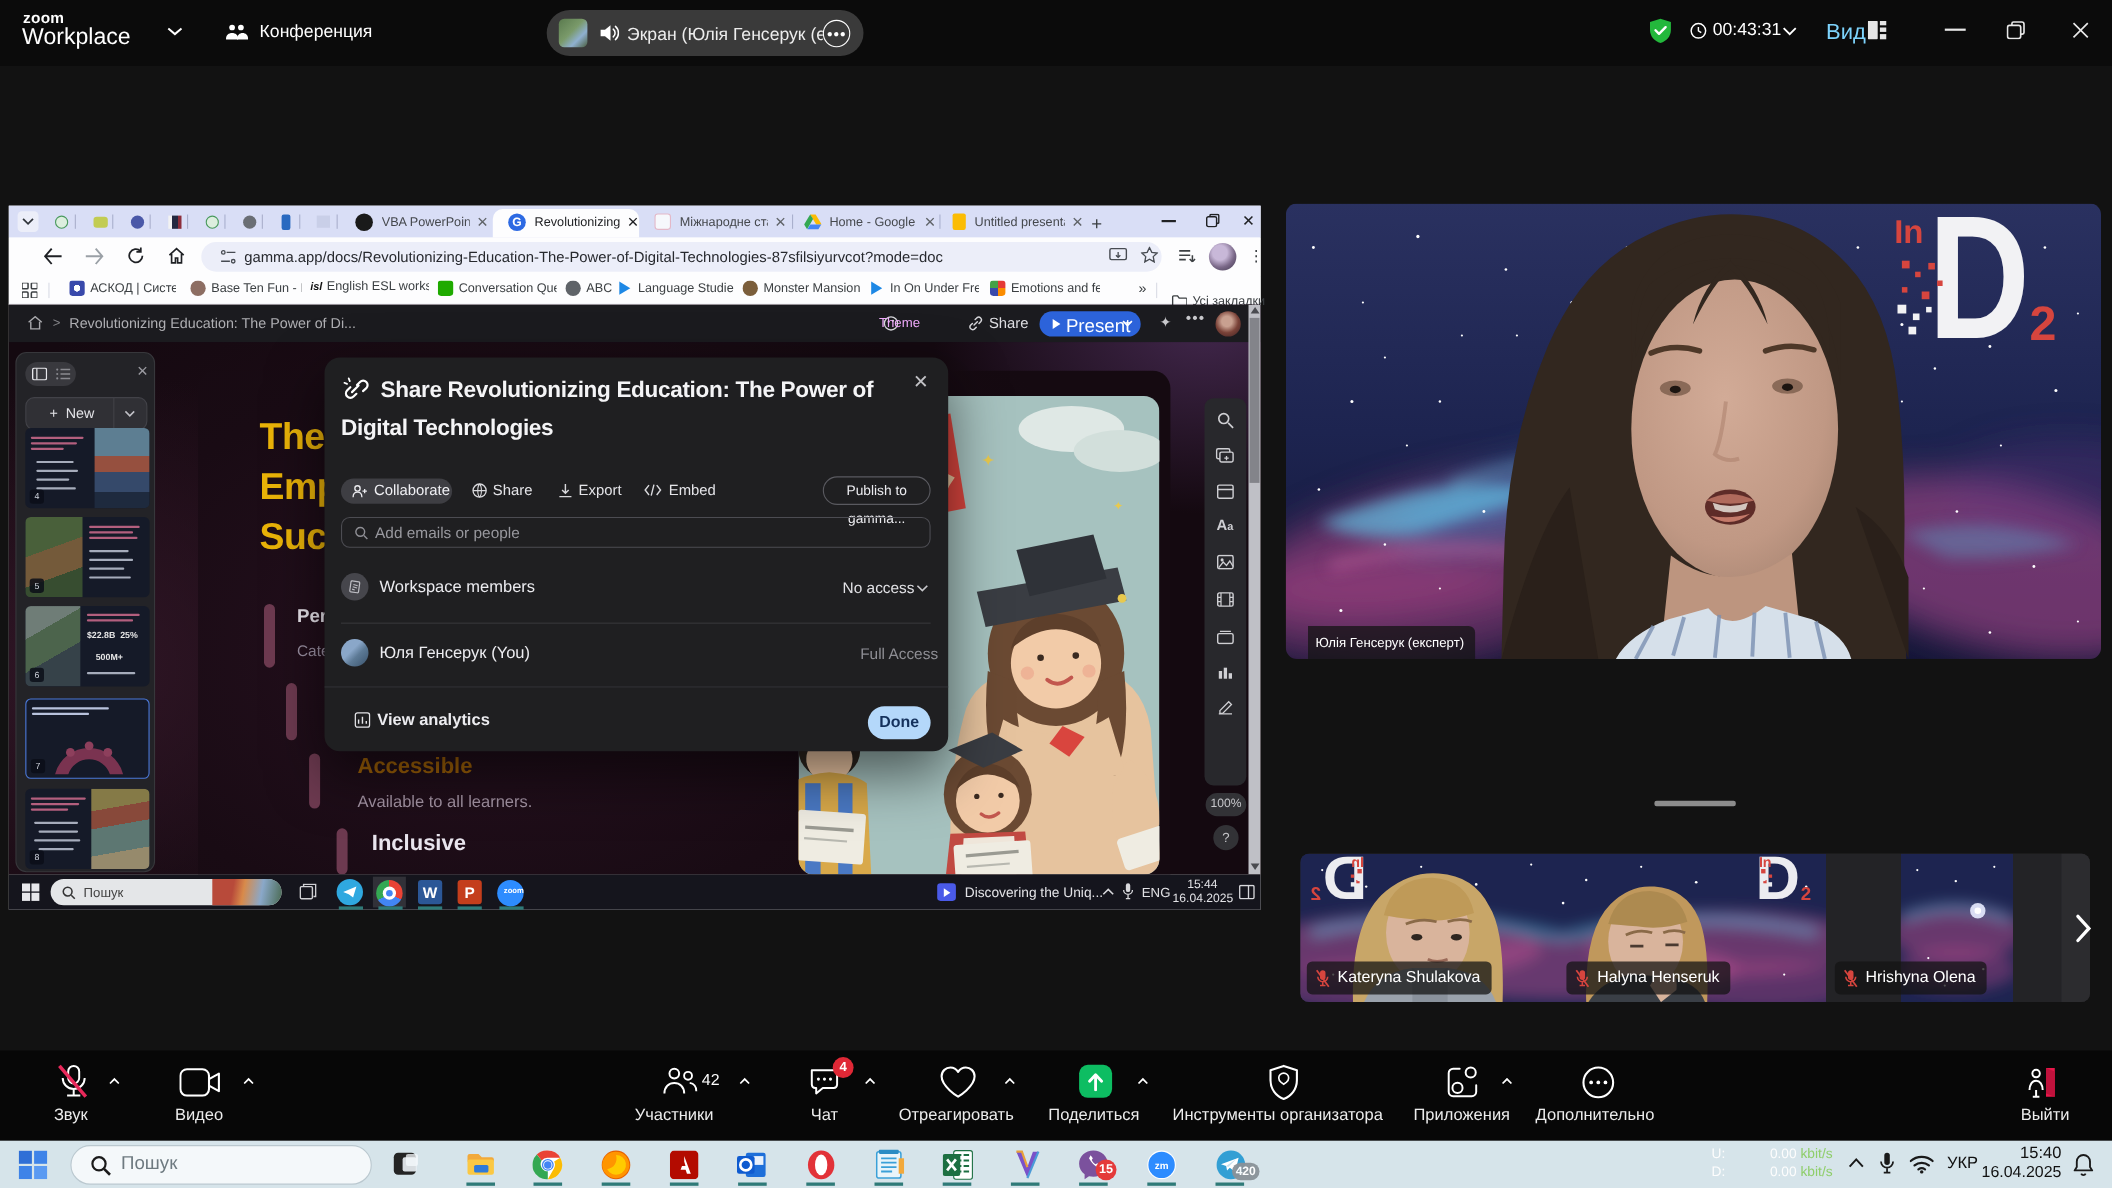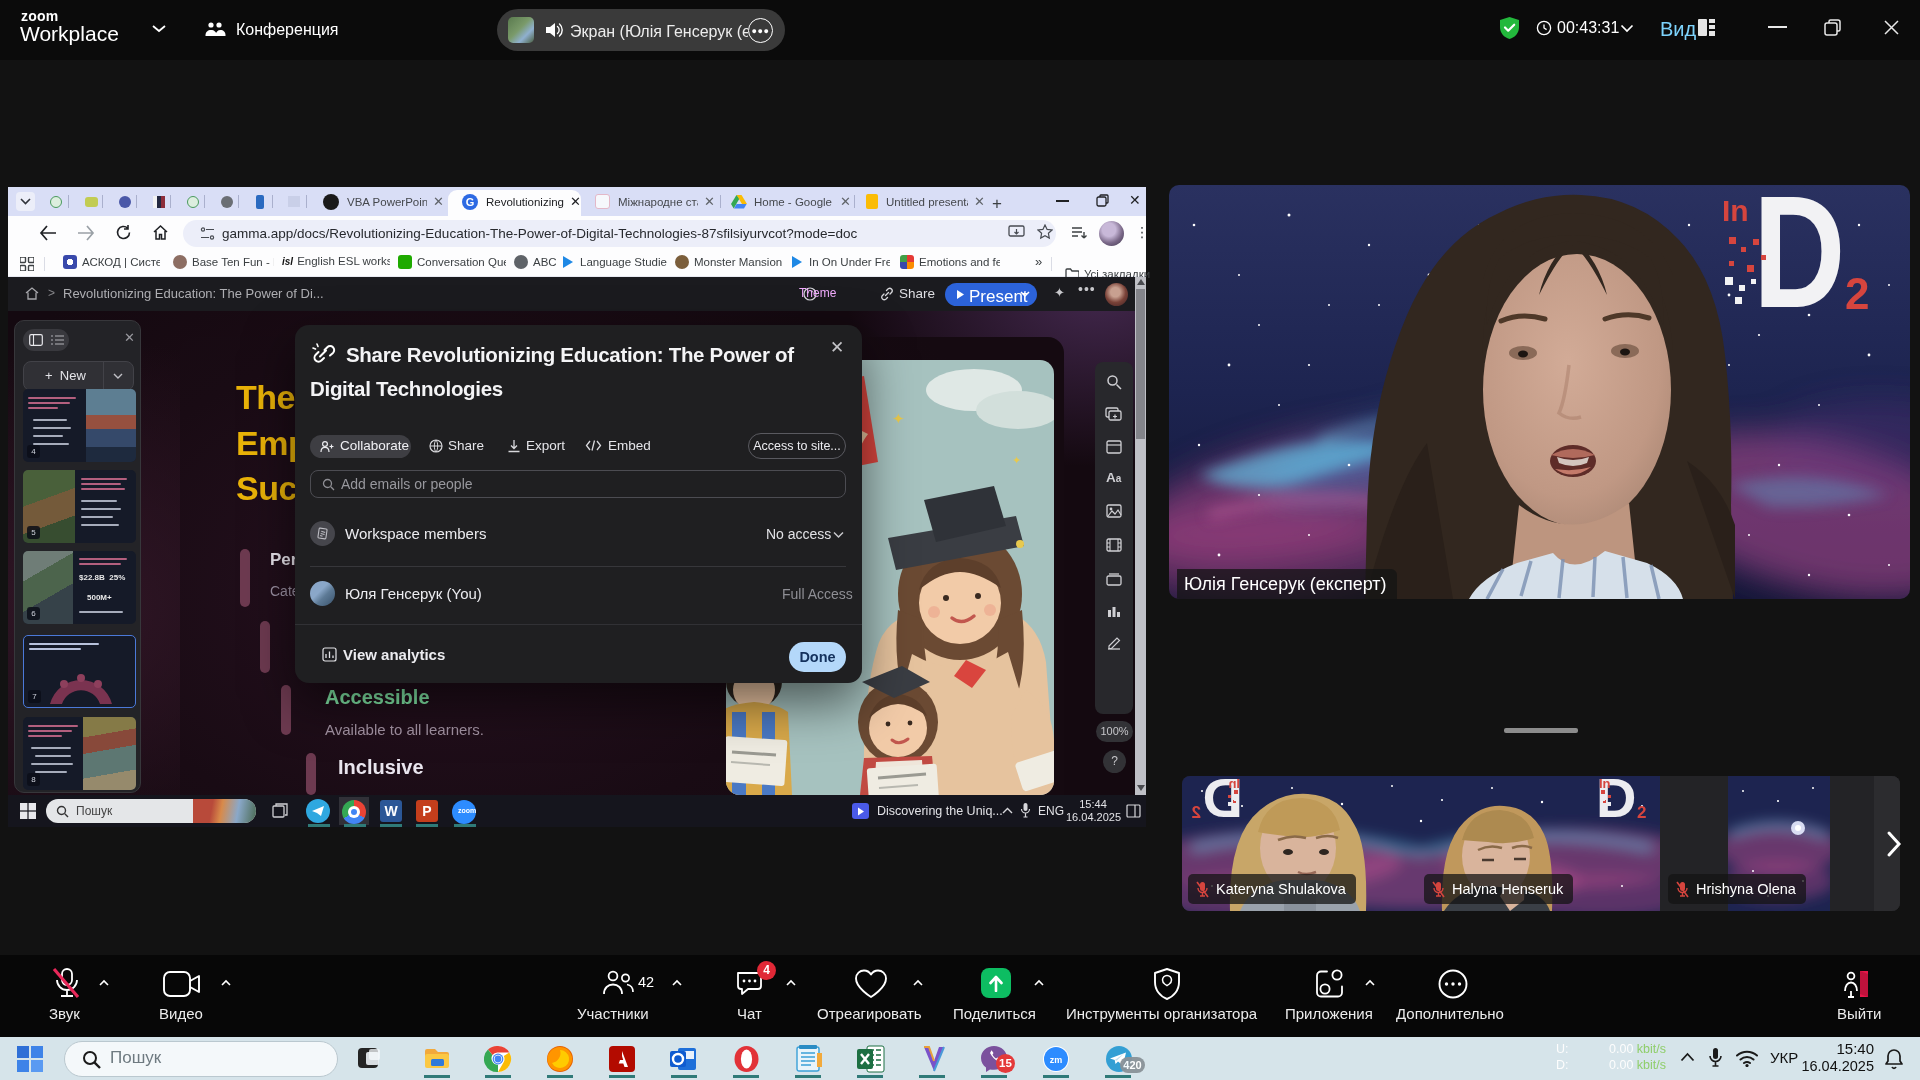--- a/index.html
+++ b/index.html
@@ -244,21 +244,21 @@
     <div class="a" style="left:1097px;top:6px;width:23px;height:23px;border-radius:50%;background:radial-gradient(circle at 45% 40%,#c8a090 0 25%,#7a4238 55%,#3a1f22)"></div>
   </div>
 
   <div class="a" style="left:228px;top:98px;font-size:34px;font-weight:700;color:#eab308;line-height:45.5px;letter-spacing:-.5px">The<br>Emp<br>Suc</div>
   <div class="a" style="left:262px;top:273px;font-size:17px;font-weight:700;color:#ece8f0">Per</div>
   <div class="a" style="left:262px;top:306px;font-size:14px;color:#9d93a5">Cate</div>
   <div class="pill" style="left:232px;top:272px;height:58px"></div>
   <div class="pill" style="left:252px;top:344px;height:52px"></div>
   <div class="pill" style="left:273px;top:408px;height:50px"></div>
   <div class="pill" style="left:298px;top:476px;height:42px"></div>
-  <div class="a" style="left:317px;top:409px;font-size:20px;font-weight:700;color:#86efac">Accessible</div>
+  <div class="a" style="left:317px;top:409px;font-size:20px;font-weight:700;color:#a16207">Accessible</div>
   <div class="a" style="left:317px;top:444px;font-size:15px;color:#a393a3">Available to all learners.</div>
   <div class="a" style="left:330px;top:479px;font-size:20px;font-weight:700;color:#e9e5ee">Inclusive</div>
 
   <svg class="a" style="left:718px;top:83px" width="328" height="435" viewBox="0 0 328 435">
         <defs>
           <clipPath id="icard">
             <rect x="0" y="0" width="328" height="435" rx="14"></rect>
           </clipPath>
         </defs>
     <g clip-path="url(#icard)">
@@ -463,21 +463,21 @@
       </svg>
   <div class="a" style="left:153px;top:113px;color:#e4e4e8;font-size:13.5px">Share</div>
   <svg class="a" style="left:212px;top:114px" width="14" height="14" viewBox="0 0 14 14">
         <path d="M7 1v8M4 6.5L7 9.5l3-3M1.5 12.5h11" stroke="#d8d8dc" stroke-width="1.3" fill="none"></path>
       </svg>
   <div class="a" style="left:231px;top:113px;color:#e4e4e8;font-size:13.5px">Export</div>
   <svg class="a" style="left:290px;top:114px" width="17" height="13" viewBox="0 0 17 13">
         <path d="M5 2L1.5 6.5 5 11M12 2l3.5 4.5L12 11M9.5 1.5l-2.5 10" stroke="#d8d8dc" stroke-width="1.3" fill="none"></path>
       </svg>
   <div class="a" style="left:313px;top:113px;color:#e4e4e8;font-size:13.5px">Embed</div>
-  <div class="a" style="left:453px;top:108px;width:98px;height:26px;border-radius:13px;border:1px solid #5a5a60;color:#ececf0;font-size:12.5px;text-align:center;line-height:25px">Access to site...</div>
+  <div class="a" style="left:453px;top:108px;width:98px;height:26px;border-radius:13px;border:1px solid #5a5a60;color:#ececf0;font-size:12.5px;text-align:center;line-height:25px">Publish to gamma...</div>
 
   <div class="a" style="left:15px;top:145px;width:536px;height:28px;border-radius:8px;border:1px solid #4c4c52"></div>
   <svg class="a" style="left:27px;top:153px" width="13" height="13" viewBox="0 0 13 13">
         <circle cx="5.5" cy="5.5" r="4" stroke="#8e8e94" stroke-width="1.3" fill="none"></circle>
         <path d="M8.8 8.8L12 12" stroke="#8e8e94" stroke-width="1.3"></path>
       </svg>
   <div class="a" style="left:46px;top:151px;color:#98989e;font-size:14px">Add emails or people</div>
 
   <div class="a" style="left:15px;top:196px;width:25px;height:25px;border-radius:50%;background:#46464c"></div>
   <svg class="a" style="left:21px;top:202px" width="13" height="13" viewBox="0 0 13 13">
@@ -677,21 +677,21 @@
             <rect x="592" y="70" width="5" height="5"></rect>
           </g>
     <g fill="#f2f2f4">
             <rect x="556" y="92" width="8" height="8"></rect>
             <rect x="570" y="100" width="6" height="6"></rect>
             <rect x="582" y="94" width="5" height="5"></rect>
             <rect x="566" y="112" width="7" height="7"></rect>
           </g>
   </g>
 </svg>
-<div class="nametag" style="left:8px;bottom:0;border-radius:0 6px 0 0;font-size:18px">Юлія Генсерук (експерт)</div>
+<div class="nametag" style="left:20px;bottom:0;border-radius:0 6px 0 0;font-size:12px">Юлія Генсерук (експерт)</div>
 </div>
 
 <div class="a" style="left:1504px;top:728px;width:74px;height:5px;border-radius:2px;background:#8c8c8c"></div>
 
 <div class="a" style="left:1182px;top:776px;width:718px;height:135px;border-radius:8px;overflow:hidden;background:#232323">
   <svg class="a" style="left:0;top:0" width="478" height="135" viewBox="0 0 478 135">
     <rect width="478" height="135" fill="#1d2450"></rect>
     <g filter="url(#bl2)">
       <ellipse cx="90" cy="85" rx="130" ry="30" fill="#9a4380" opacity=".6"></ellipse>
       <ellipse cx="390" cy="82" rx="130" ry="30" fill="#9a4380" opacity=".6"></ellipse>

